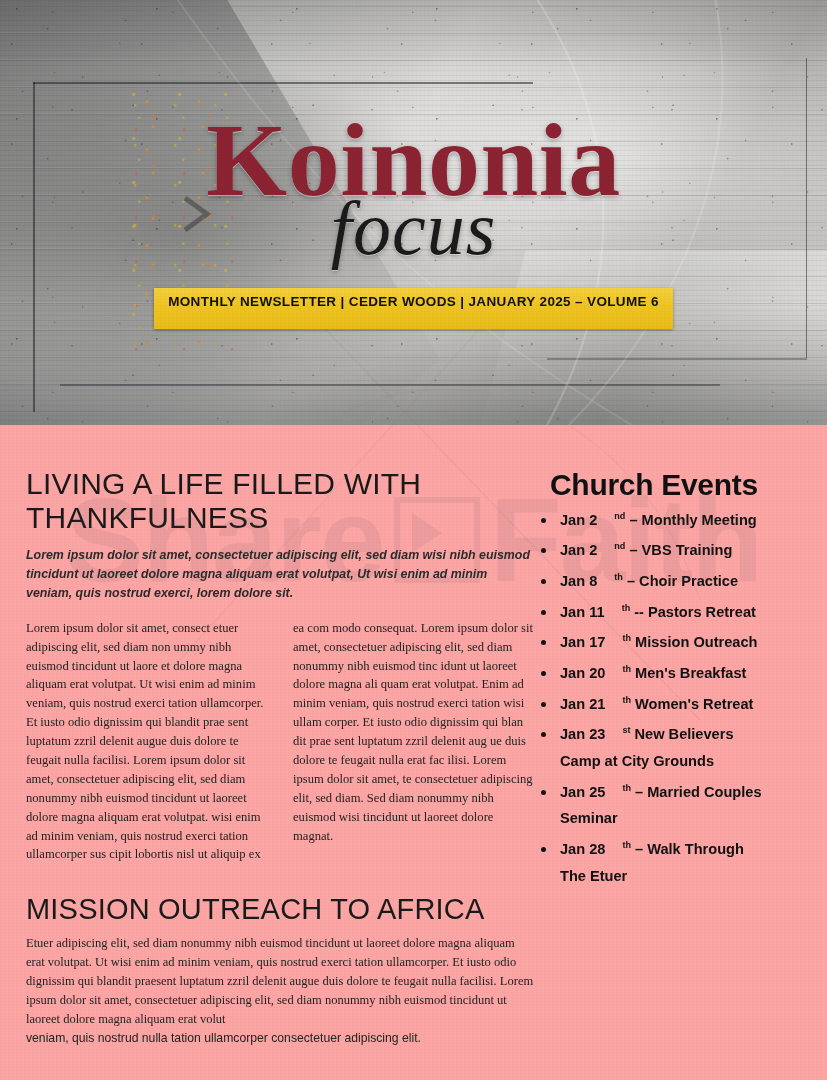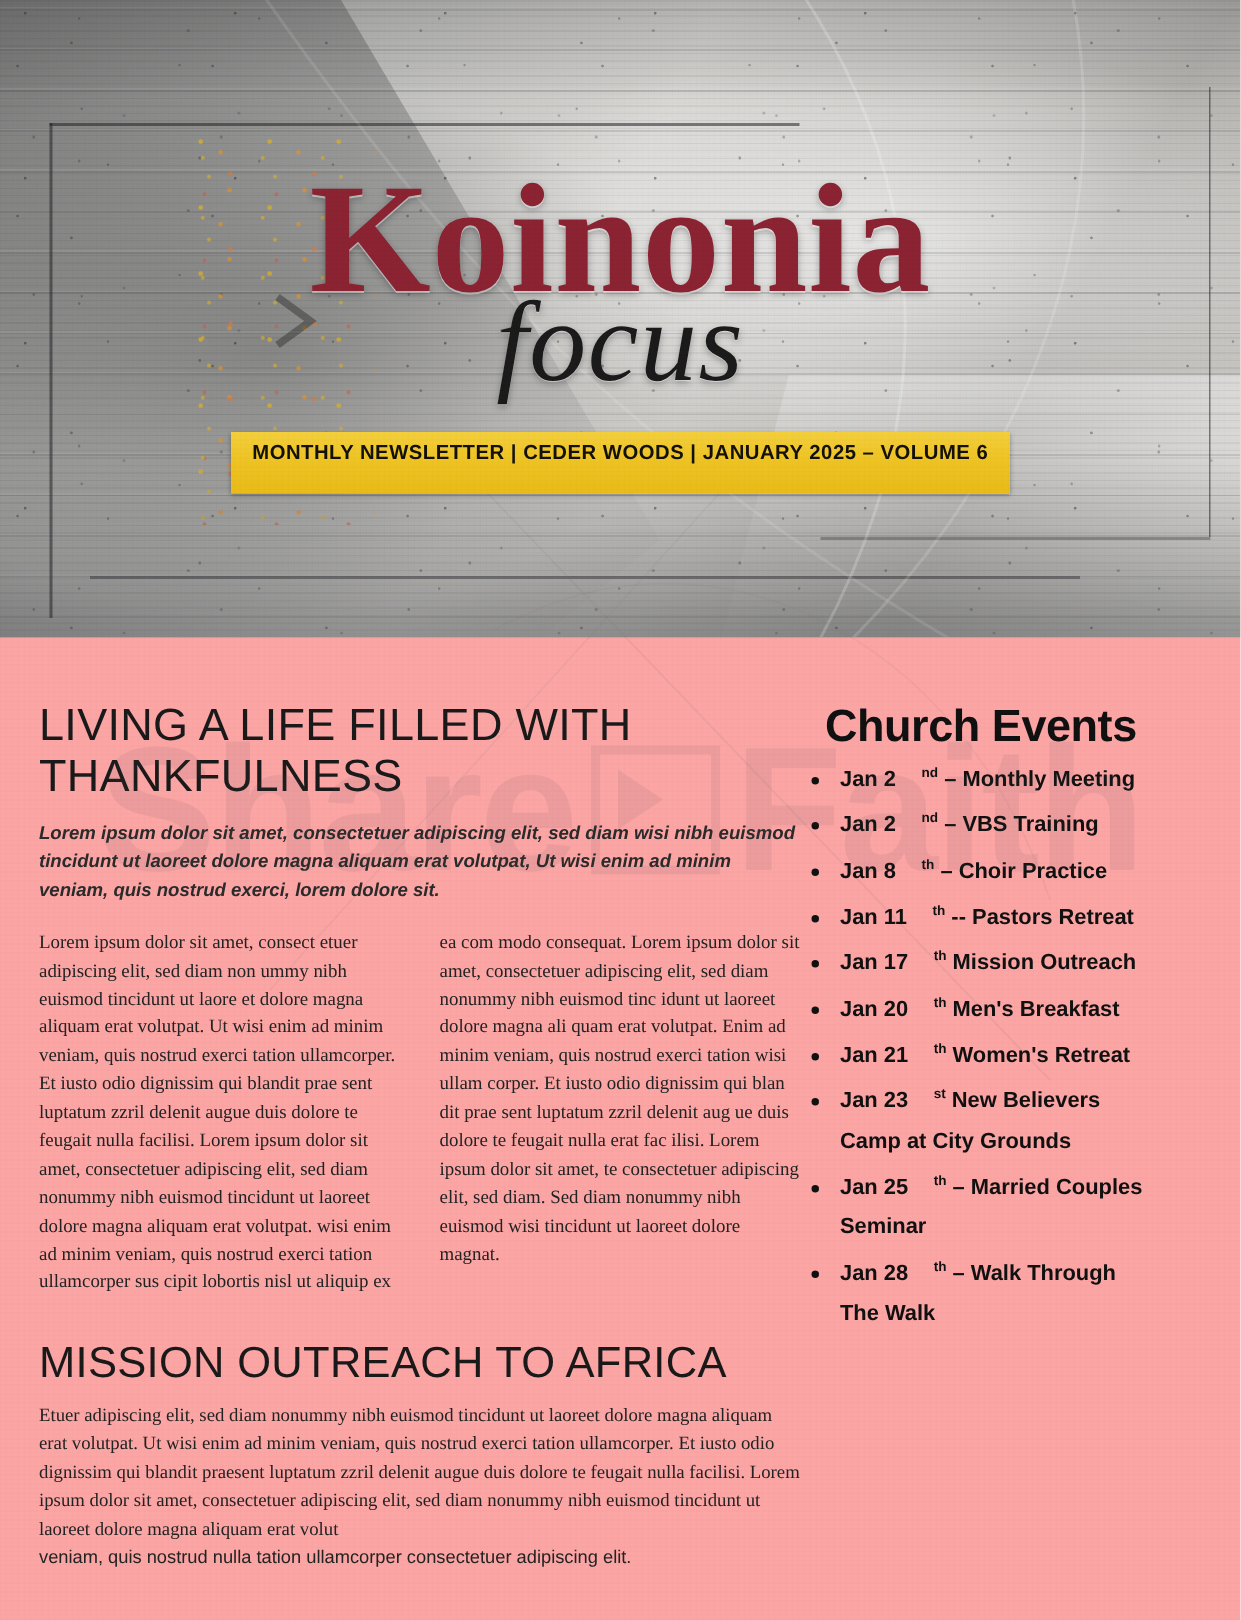--- a/index.html
+++ b/index.html
@@ -441,18 +441,18 @@
           <li class="bulleted"><span>Jan 8</span><sup>th</sup><span> – Choir Practice</span></li>
           <li class="bulleted"><span>Jan 11</span><sup>th</sup><span> -- Pastors Retreat</span></li>
           <li class="bulleted"><span>Jan 17</span><sup>th</sup><span>  Mission Outreach</span></li>
           <li class="bulleted"><span>Jan 20</span><sup>th</sup><span> Men's Breakfast</span></li>
           <li class="bulleted"><span>Jan 21</span><sup>th</sup><span> Women's Retreat</span></li>
           <li class="bulleted"><span>Jan 23</span><sup>st</sup><span> New Believers</span></li>
           <li class="cont"><span>Camp at City Grounds</span></li>
           <li class="bulleted"><span>Jan 25</span><sup>th</sup><span> – Married Couples</span></li>
           <li class="cont"><span>Seminar</span></li>
           <li class="bulleted"><span>Jan 28</span><sup>th</sup><span> – Walk Through</span></li>
-          <li class="cont"><span>The Walk</span></li>
+          <li class="cont"><span>The Etuer</span></li>
         </ul>
     </div>
 
   </div>
 </div>
 
 </body></html>

